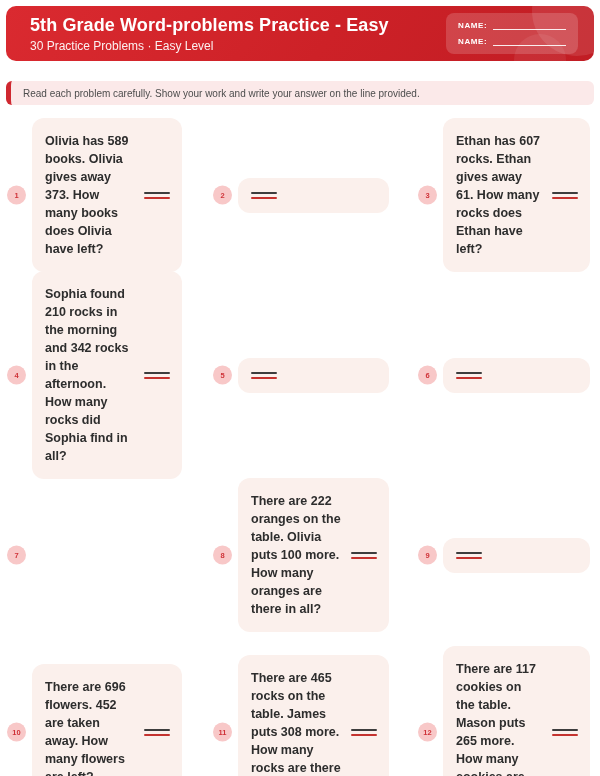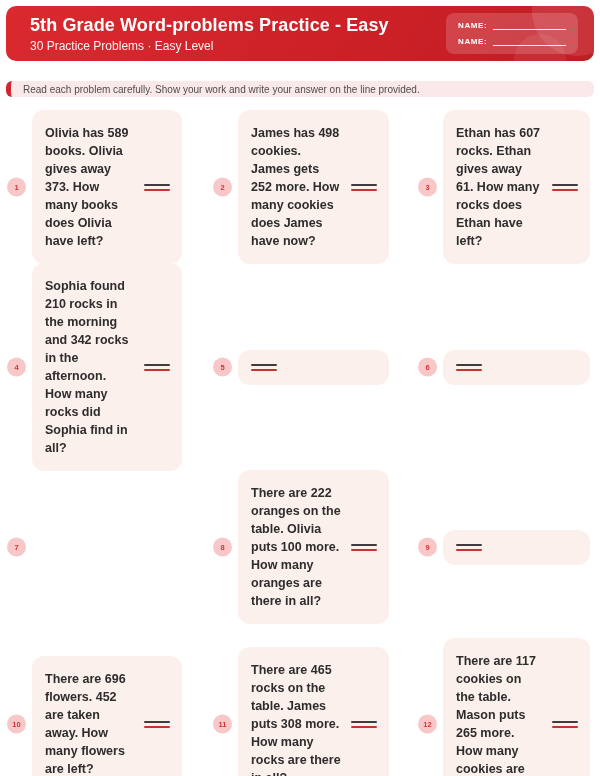--- a/index.html
+++ b/index.html
@@ -37,21 +37,21 @@
     padding: 8px 12px;
     display: flex; flex-direction: column; gap: 7px;
   }
   .nd-row { display: flex; align-items: flex-end; }
   .nd-label { color: #ffffff; font-weight: 700; font-size: 8px; letter-spacing: 0.6px; }
   .nd-line { flex: 1; margin-left: 6px; height: 8px; border-bottom: 1.2px solid rgba(255,255,255,0.9); }
 
   
   .instruction {
     margin: 20px 6px 0 6px;
-    height: 16px;
+    height: 24px;
     background: #fbe9e9;
     border-left: 5px solid #cf2830;
     border-radius: 6px;
     display: flex; align-items: center;
     padding: 0 12px;
     font-size: 10px;
     color: #4d4d4d;
   }
 
   
@@ -149,21 +149,20 @@
       <div class="answer-line">
           <div class="l1"></div>
           <div class="l2"></div>
         </div>
     </div>
   </div>
 
   <div class="cell">
     <div class="badge">2</div>
     <div class="card">
-      <div class="problem-text">James has 498 cookies. James gets 252 more. How many cookies does James have now?</div>
       <div class="answer-line">
           <div class="l1"></div>
           <div class="l2"></div>
         </div>
     </div>
   </div>
 
   <div class="cell">
     <div class="badge">3</div>
     <div class="card">

